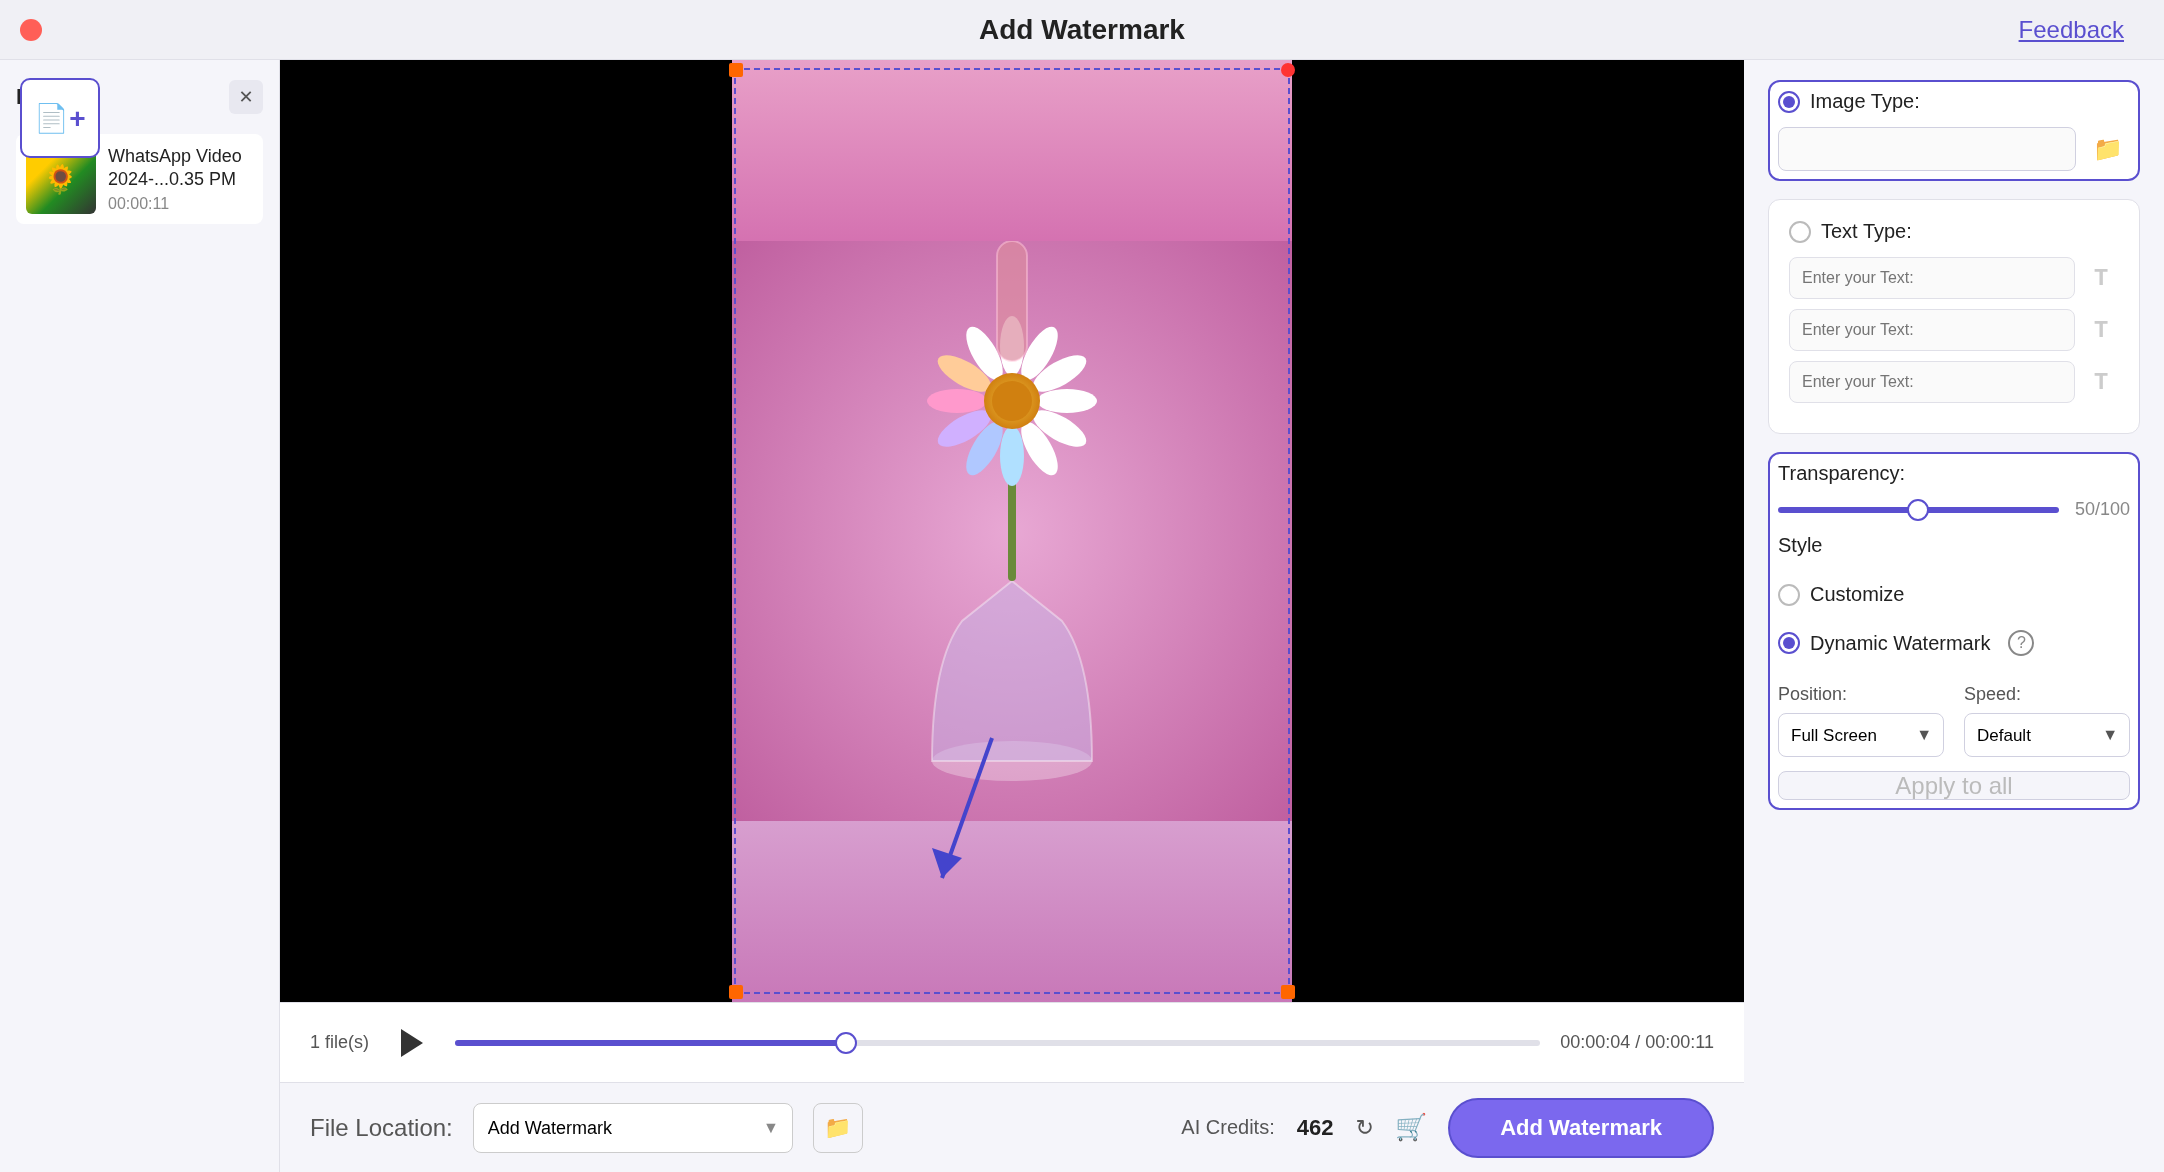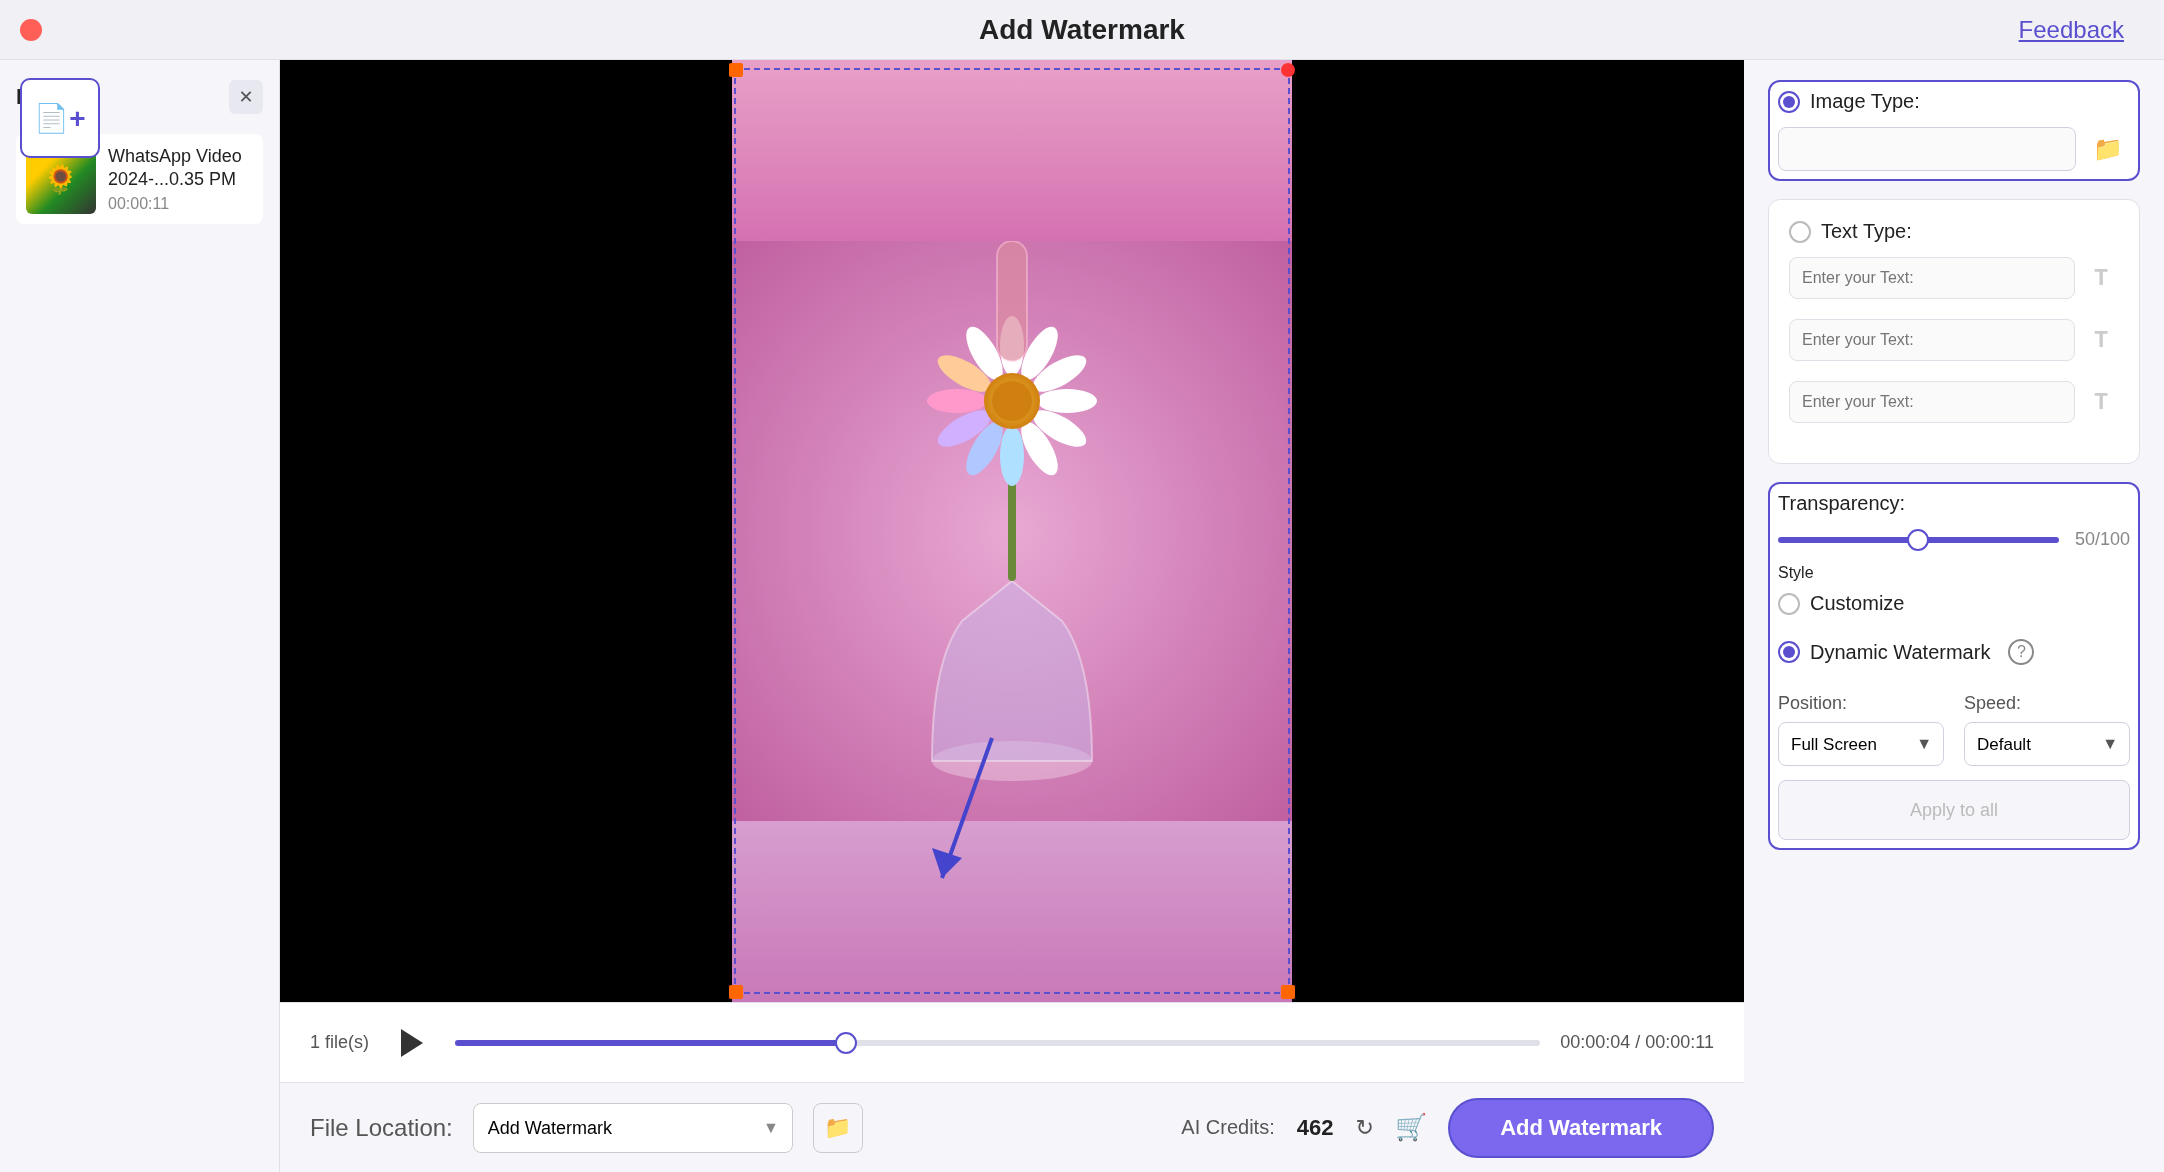--- a/index.html
+++ b/index.html
@@ -433,21 +433,21 @@
       display: flex;
       align-items: center;
       justify-content: center;
     }
 
     
     .text-input-row {
       display: flex;
       align-items: center;
       gap: 8px;
-      margin-bottom: 20px;
+      margin-bottom: 10px;
     }
     .text-input {
       flex: 1;
       height: 42px;
       border: 1.5px solid #e0e0e8;
       border-radius: 8px;
       padding: 0 12px;
       font-size: 16px;
       color: #bbb;
       background: #fafafa;
@@ -491,23 +491,23 @@
       left: 50%;
       transform: translate(-50%, -50%);
     }
     .slider-value {
       font-size: 18px;
       color: #888;
       white-space: nowrap;
     }
 
     .style-label {
-      font-size: 16px;
+      font-size: 20px;
       color: #222;
-      margin: 14px 0 10px;
+      margin: 14px 0 26px;
     }
     .style-options {
       display: flex;
       flex-direction: column;
       gap: 10px;
     }
 
     
     .pos-speed-row {
       display: flex;
@@ -542,27 +542,27 @@
       right: 12px;
       top: 50%;
       transform: translateY(-50%);
       pointer-events: none;
       font-size: 16px;
       color: #555;
     }
 
     .apply-all-btn {
       width: 100%;
-      height: 60px;
+      height: 29px;
       margin-top: 14px;
       border: 1.5px solid #d0d0e0;
       border-radius: 8px;
       background: #f5f5fa;
       color: #bbb;
-      font-size: 18px;
+      font-size: 24px;
       cursor: pointer;
     }
 
     
     .help-icon {
       width: 26px;
       height: 26px;
       border-radius: 50%;
       border: 2px solid #888;
       display: inline-flex;

